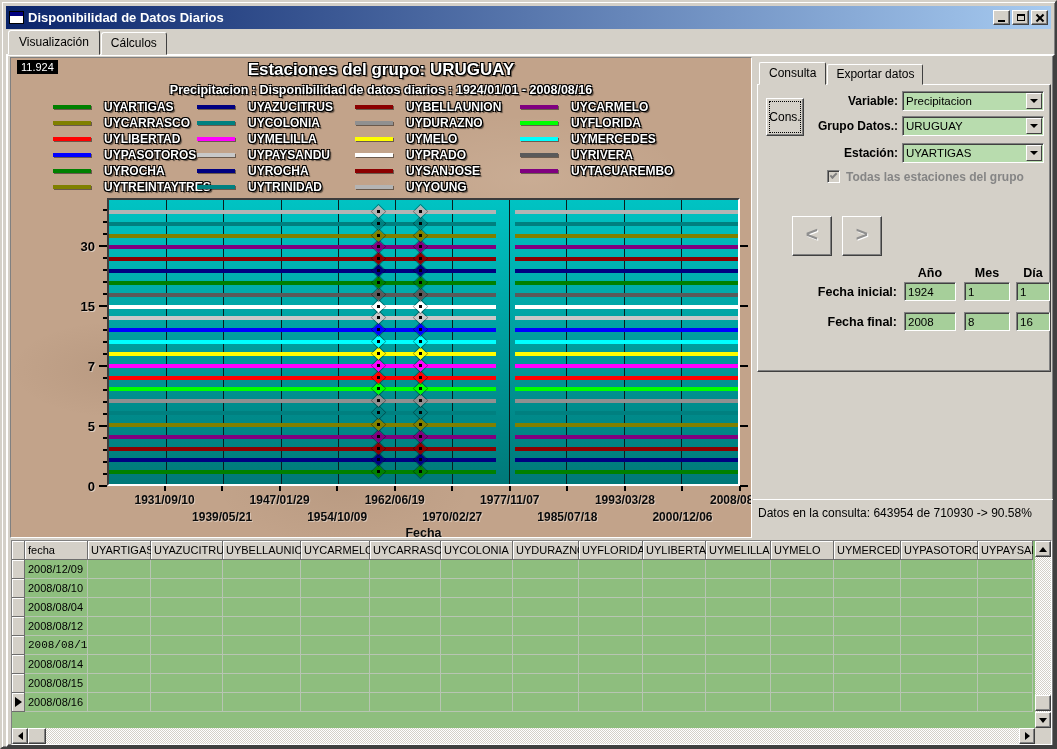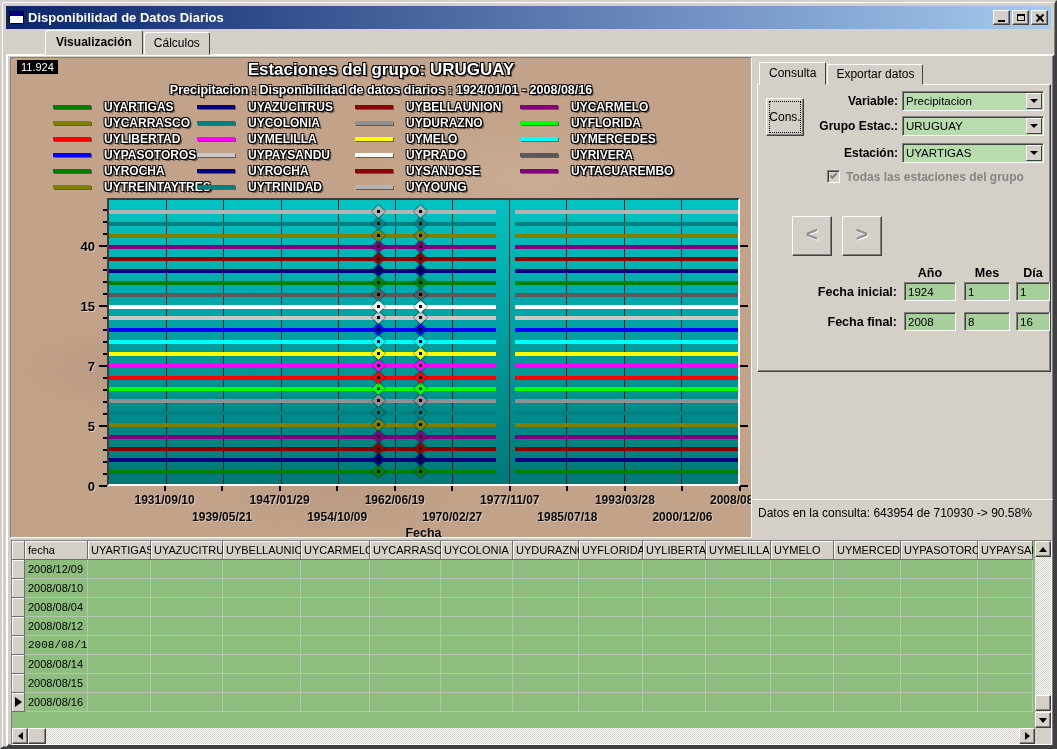--- a/index.html
+++ b/index.html
@@ -19,21 +19,21 @@
     box-shadow:inset -1px -1px 0 #808080;display:flex;align-items:center;justify-content:center;padding:0;cursor:default;}
   .glyph-min{width:7px;height:2px;background:#000;margin-top:7px;}
   .glyph-max{width:8px;height:7px;border:1px solid #000;border-top:2px solid #000;}
   .glyph-close{position:relative;width:8px;height:8px;}
   .glyph-close::before,.glyph-close::after{content:"";position:absolute;left:-1px;top:3px;width:10px;height:2px;background:#000;}
   .glyph-close::before{transform:rotate(45deg);} .glyph-close::after{transform:rotate(-45deg);}
   
   .tabstrip{position:absolute;left:6px;top:31px;height:22px;display:flex;align-items:flex-end;z-index:3;}
   .tab{background:#d4d0c8;border:1px solid;border-color:#fff #404040 #d4d0c8 #fff;border-radius:3px 3px 0 0;
     padding:3px 9px 4px;font-size:12px;margin-right:1px;}
-  .tab.active{font-weight:bold;padding:4px 10px 5px;margin-left:37px;}
+  .tab.active{font-weight:normal;padding:4px 10px 5px;}
   .tabpage{position:absolute;left:4px;top:52px;width:1049px;height:693px;background:#d4d0c8;
     border:2px solid;border-color:#fff #404040 #404040 #fff;box-shadow:inset -1px -1px 0 #808080;}
   
   .chart-panel{position:absolute;left:2px;top:1px;width:742px;height:481px;overflow:hidden;
     border:1px solid;border-color:#808080 #fff #fff #808080;
     background:
       radial-gradient(160px 70px at 15% 65%,rgba(90,60,40,.09),transparent 70%),
       radial-gradient(220px 90px at 70% 25%,rgba(255,240,220,.12),transparent 70%),
       radial-gradient(180px 80px at 45% 90%,rgba(90,60,40,.08),transparent 70%),
       var(--panel_tan);}
@@ -300,21 +300,21 @@
           <div class="ytick" style="bottom: calc(95.8333% - 1px);"></div>
           <div class="ytick major" style="bottom: calc(0% - 1px);"></div>
           <div class="ylabel" style="bottom: calc(0% - 8px);">0</div>
           <div class="ytick major" style="bottom: calc(20.8333% - 1px);"></div>
           <div class="ylabel" style="bottom: calc(20.8333% - 8px);">5</div>
           <div class="ytick major" style="bottom: calc(41.6667% - 1px);"></div>
           <div class="ylabel" style="bottom: calc(41.6667% - 8px);">7</div>
           <div class="ytick major" style="bottom: calc(62.5% - 1px);"></div>
           <div class="ylabel" style="bottom: calc(62.5% - 8px);">15</div>
           <div class="ytick major" style="bottom: calc(83.3333% - 1px);"></div>
-          <div class="ylabel" style="bottom: calc(83.3333% - 8px);">40</div>
+          <div class="ylabel" style="bottom: calc(83.3333% - 8px);">30</div>
         </div>
       <div class="plot">
           <div class="grid-v" style="left: 9.09091%;"></div>
           <div class="grid-v" style="left: 18.1818%;"></div>
           <div class="grid-v" style="left: 27.2727%;"></div>
           <div class="grid-v" style="left: 36.3636%;"></div>
           <div class="grid-v" style="left: 45.4545%;"></div>
           <div class="grid-v" style="left: 54.5455%;"></div>
           <div class="grid-v" style="left: 63.6364%;"></div>
           <div class="grid-v" style="left: 72.7273%;"></div>
@@ -459,21 +459,21 @@
         <div class="frow" style="top:6px">
           <span class="flabel">Variable:</span>
           <span class="combo">
             <span class="combo-val">Precipitacion</span>
             <span class="combo-btn">
                 <span class="tri-down"></span>
               </span>
           </span>
         </div>
         <div class="frow" style="top:31px">
-          <span class="flabel">Grupo Estac.:</span>
+          <span class="flabel">Grupo Datos.:</span>
           <span class="combo">
             <span class="combo-val">URUGUAY</span>
             <span class="combo-btn">
                 <span class="tri-down"></span>
               </span>
           </span>
         </div>
         <div class="frow" style="top:58px">
           <span class="flabel">Estación:</span>
           <span class="combo">

